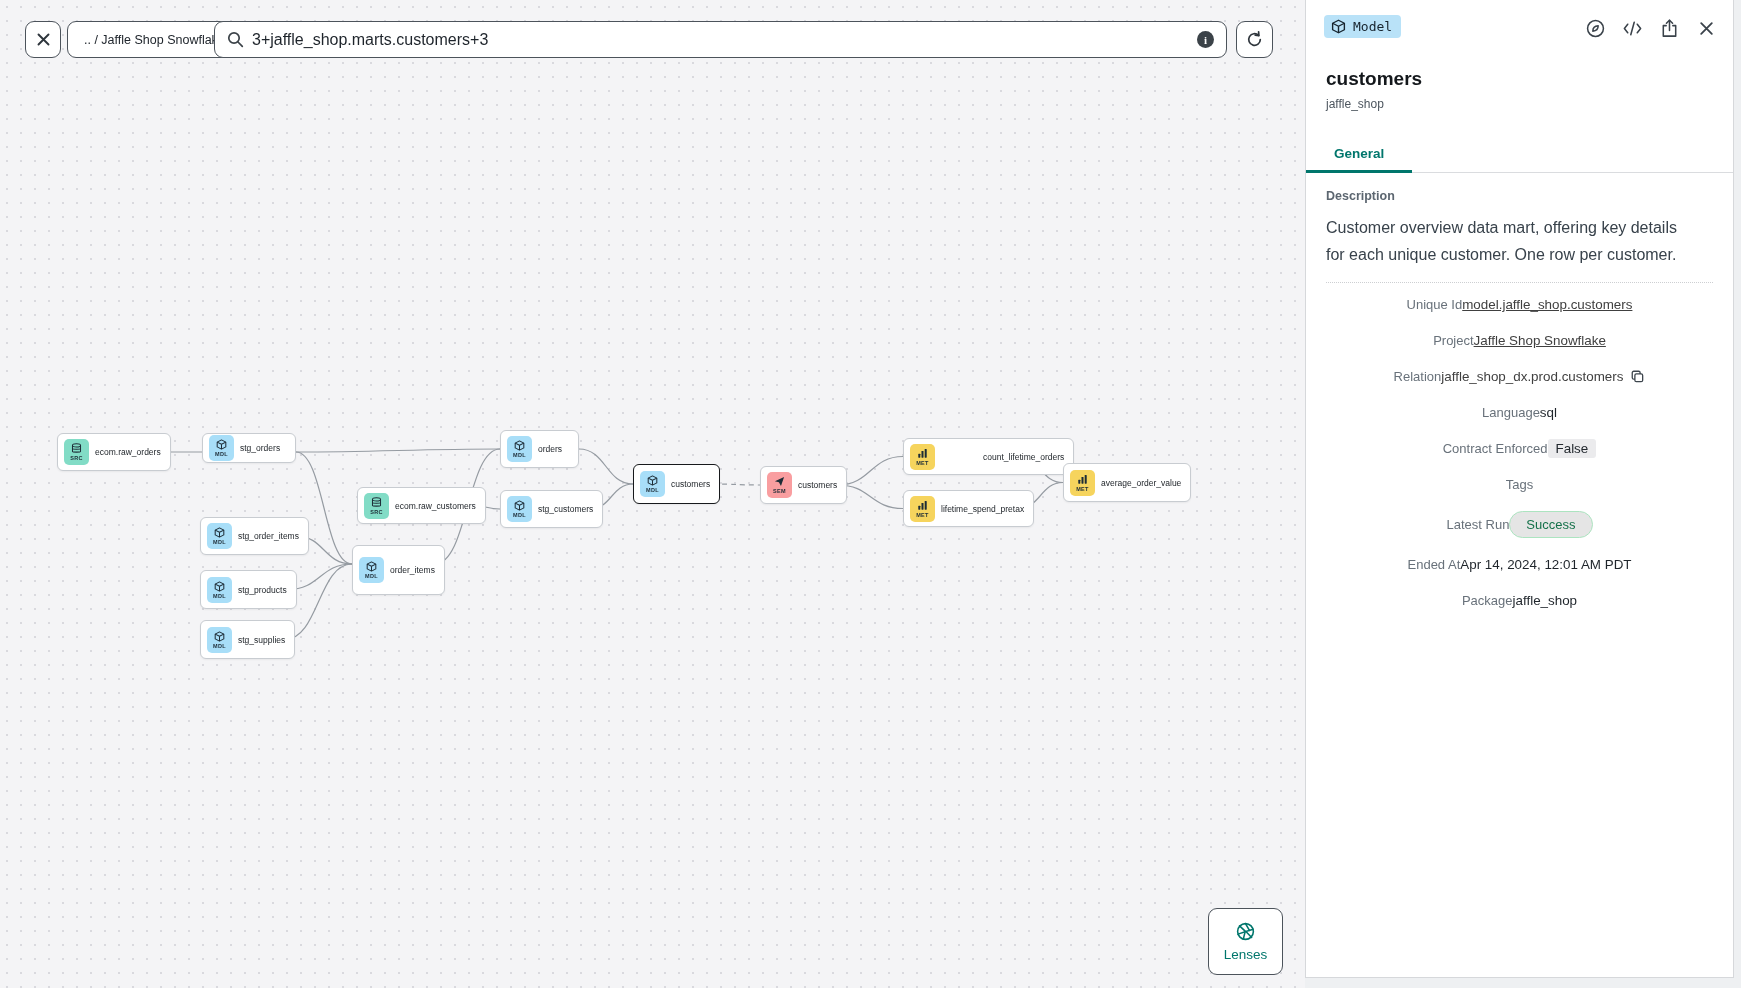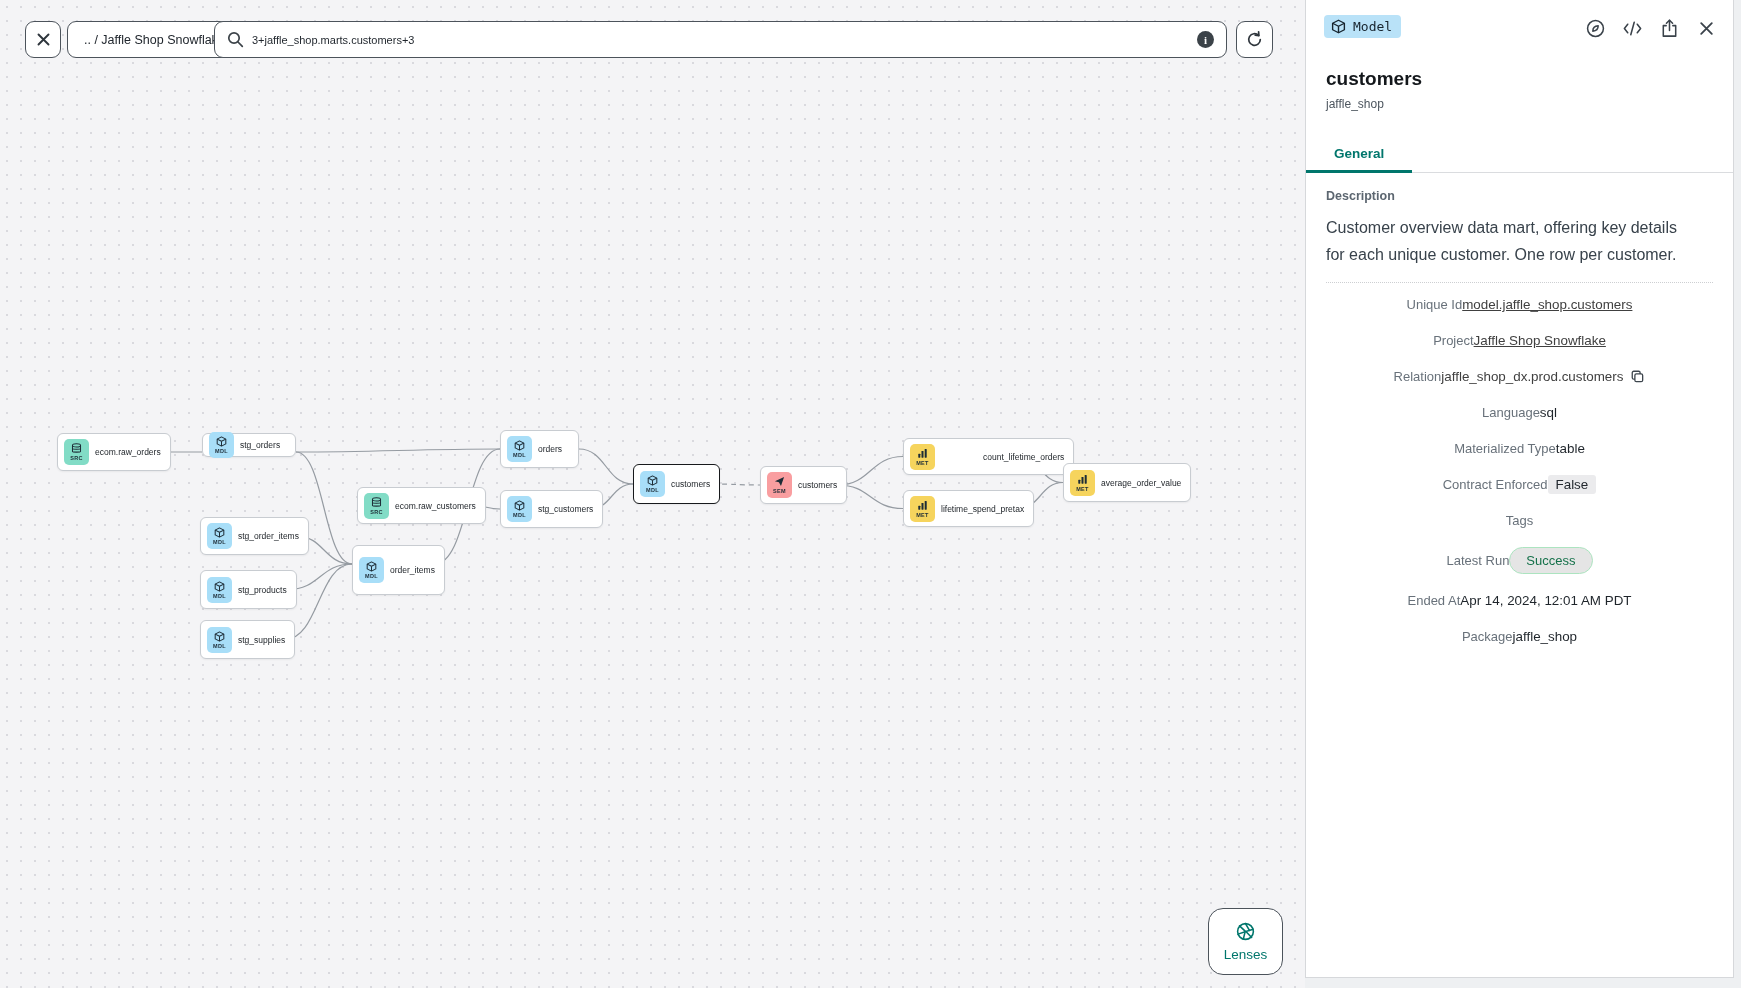--- a/index.html
+++ b/index.html
@@ -32,30 +32,30 @@
   
   .tb-btn { position:absolute; z-index:5; background:#fff; border:1.5px solid #4c535b;
     border-radius:9px; display:flex; align-items:center; justify-content:center; cursor:pointer; }
   .close-canvas { left:25px; top:21px; width:36px; height:37px; }
   .breadcrumb { position:absolute; z-index:5; left:67px; top:21px; height:37px; padding:0 16px;
     background:#fff; border:1.5px solid #4c535b; border-radius:9px; display:flex; align-items:center;
     font-size:12.5px; color:#20262d; cursor:pointer; }
   .searchbox { position:absolute; z-index:5; left:214px; top:21px; width:1013px; height:37px;
     background:#fff; border:1.5px solid #4c535b; border-radius:9px; display:flex; align-items:center; }
   .searchbox svg.mag { margin:0 8px 0 12px; flex:0 0 auto; }
-  .searchbox input { flex:1; border:none; outline:none; font-size:11px; color:#1e242b;
+  .searchbox input { flex:1; border:none; outline:none; font-size:16px; color:#1e242b;
     font-family:"Liberation Sans",sans-serif; background:transparent; }
   .info-dot { flex:0 0 17px; width:17px; height:17px; margin-right:12px; border-radius:50%;
     background:#3b4248; color:#fff; font-size:11px; font-weight:700; display:flex;
     align-items:center; justify-content:center; font-family:"Liberation Serif",serif; cursor:pointer; }
   .refresh { left:1236px; top:21px; width:37px; height:37px; }
 
   
   .lenses { position:absolute; z-index:5; left:1208px; top:908px; width:75px; height:67px;
-    background:#fff; border:1.6px solid #4c535b; border-radius:15px; display:flex; flex-direction:column;
+    background:#fff; border:1.6px solid #4c535b; border-radius:9px; display:flex; flex-direction:column;
     align-items:center; justify-content:center; gap:5px; color:#00766c; font-size:13.5px; cursor:pointer; }
 
   
   .panel { position:absolute; left:1305px; top:0; width:429px; height:978px; background:#fff;
     border:1px solid #d6d8db; border-top:none; z-index:6; }
   .panel-head { position:relative; padding:15px 16px 0 18px; }
   .type-badge { display:inline-flex; align-items:center; gap:7px; background:#b9e2f8; color:#17242e;
     border-radius:4px; padding:4px 9px 4px 7px; font-family:"DejaVu Sans Mono",monospace; font-size:13px; }
   .head-icons { position:absolute; right:16px; top:17px; display:flex; gap:15px; }
   .hicon { background:none; border:none; width:22px; height:22px; display:flex; align-items:center;
@@ -109,21 +109,21 @@
         <span class="nbadge">
           <svg width="11" height="11" viewBox="0 0 12 12" fill="none" stroke="#1d2c36" stroke-width="1.1">
             <ellipse cx="6" cy="2.6" rx="4.4" ry="1.7"></ellipse>
             <path d="M1.6 2.6 V9.2 C1.6 10.2 10.4 10.2 10.4 9.2 V2.6"></path>
             <path d="M1.6 6 C1.6 7 10.4 7 10.4 6"></path>
           </svg>
           <span class="bk">SRC</span>
         </span>
         <span class="nlabel">ecom.raw_orders</span>
       </div>
-      <div class="node mdl" style="left: 202px; top: 433px; min-width: 94px; height: 24px;">
+      <div class="node mdl" style="left: 202px; top: 433px; min-width: 94px; height: 30px;">
         <span class="nbadge">
           <svg width="11" height="11" viewBox="0 0 12 12" fill="none" stroke="#1d2c36" stroke-width="1.1" stroke-linejoin="round">
             <path d="M6 1 L10.7 3.4 L10.7 8.6 L6 11 L1.3 8.6 L1.3 3.4 Z"></path>
             <path d="M1.3 3.4 L6 5.8 L10.7 3.4"></path>
             <path d="M6 5.8 L6 11"></path>
           </svg>
           <span class="bk">MDL</span>
         </span>
         <span class="nlabel">stg_orders</span>
       </div>
@@ -368,24 +368,20 @@
                   <path d="M10.8 5.2 V4 A1.6 1.6 0 0 0 9.2 2.4 H4 A1.6 1.6 0 0 0 2.4 4 V9.2 A1.6 1.6 0 0 0 4 10.8 H5.2"></path>
                 </svg>
               </button>
             </span>
           </div>
           <div class="frow">
             <span class="flabel">Language</span>
             <span class="fvalue">sql</span>
           </div>
           <div class="frow">
-            <span class="flabel">Materialized Type</span>
-            <span class="fvalue">table</span>
-          </div>
-          <div class="frow">
             <span class="flabel">Contract Enforced</span>
             <span class="fvalue">
               <span class="chip">False</span>
             </span>
           </div>
           <div class="frow">
             <span class="flabel">Tags</span>
             <span class="fvalue"></span>
           </div>
           <div class="frow tall">

